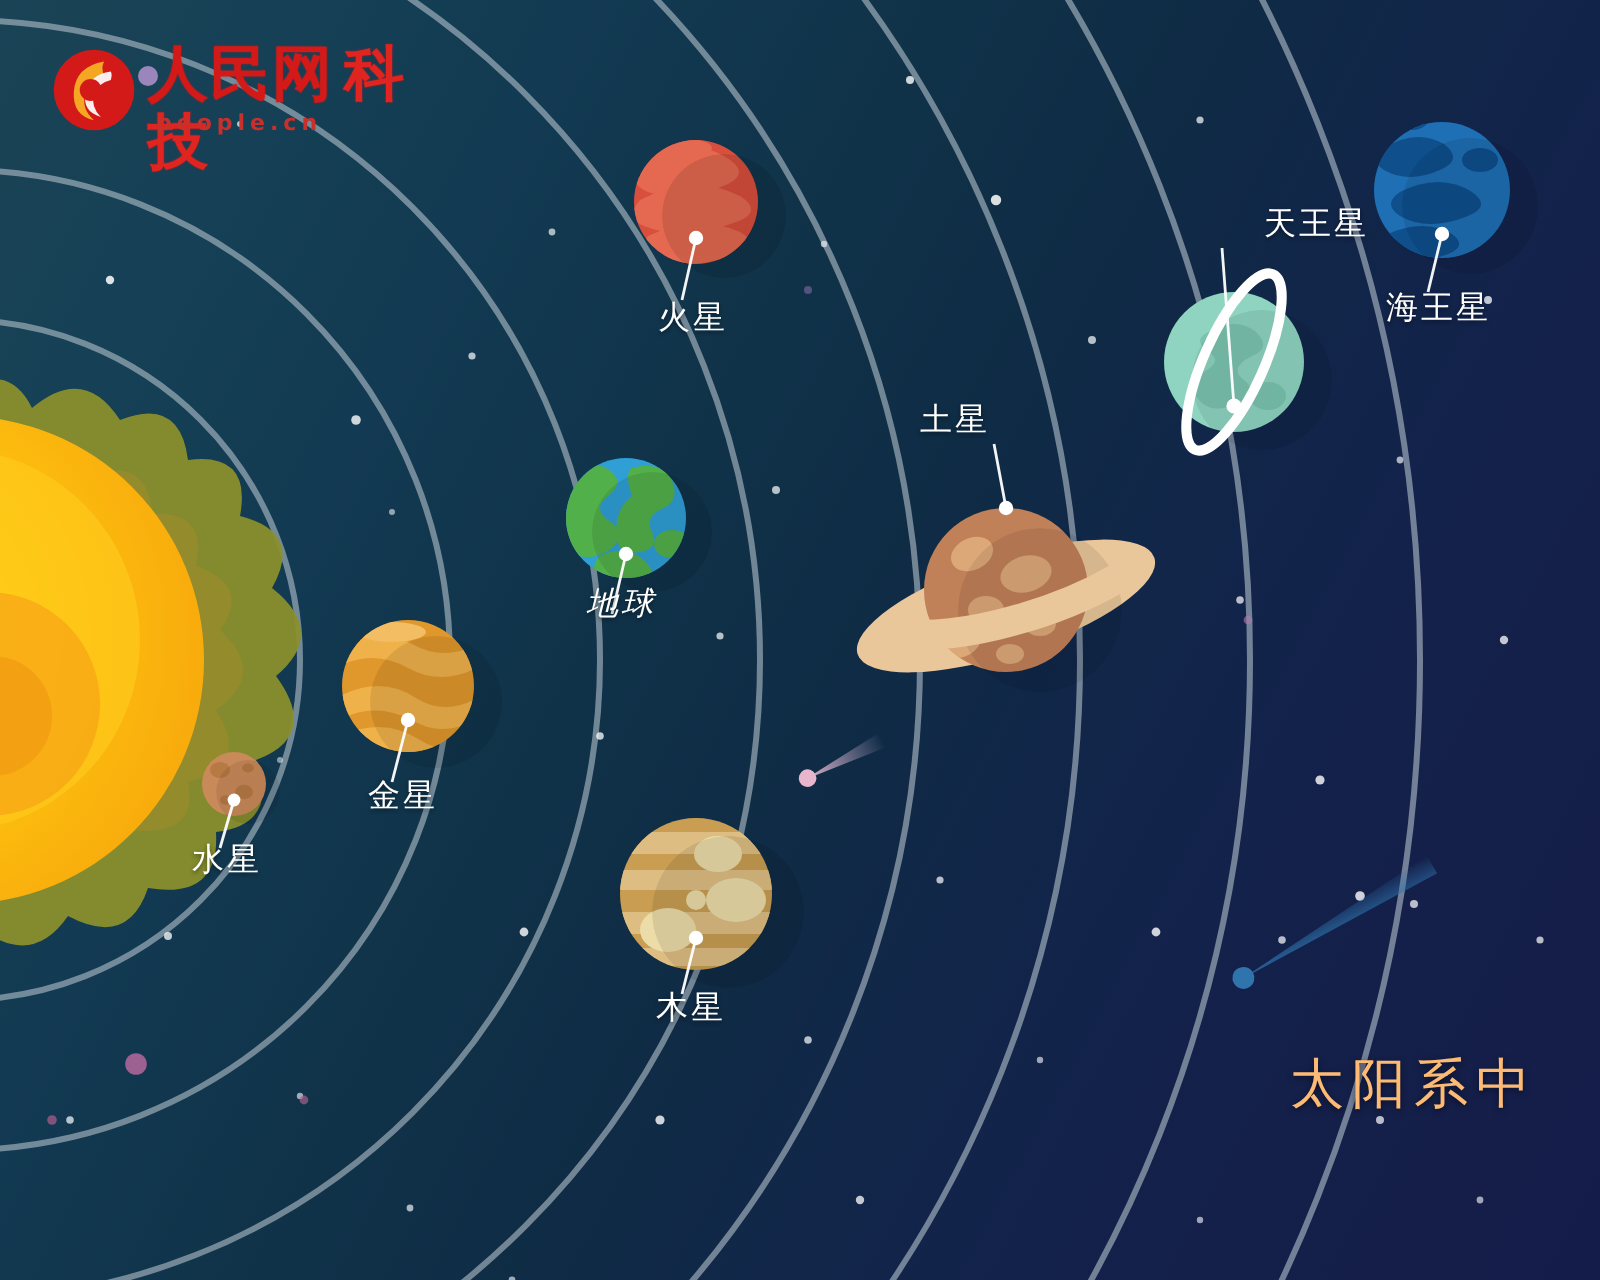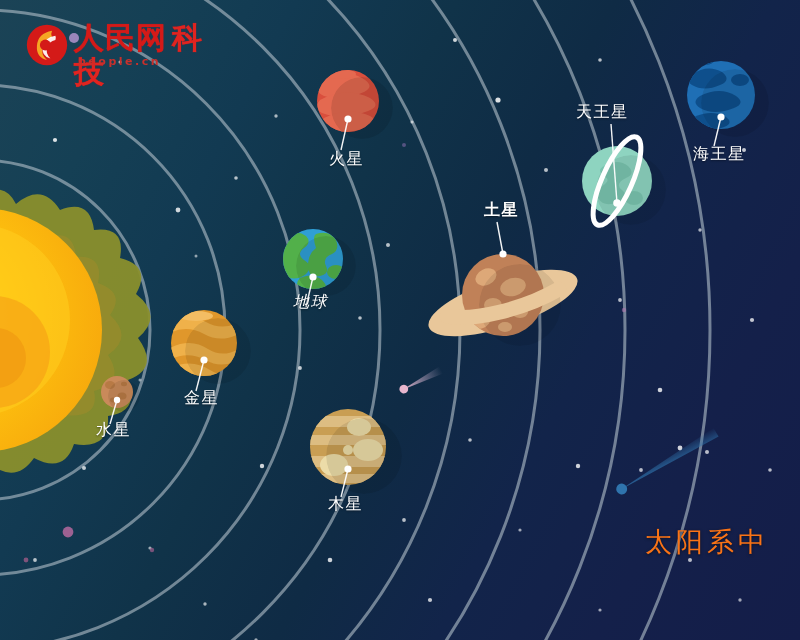--- a/index.html
+++ b/index.html
@@ -11,21 +11,21 @@
   #stage{position:relative;width:800px;height:640px;overflow:hidden;}
   #bg{position:absolute;inset:0;
       background:linear-gradient(118deg,#1b4356 0%,#154055 14%,#123a52 26%,#103349 40%,#0f2b45 54%,#12244a 68%,#14204a 82%,#141d49 100%);}
   #sky{position:absolute;inset:0;}
   .lbl{
     position:absolute;color:#ffffff;font-size:16px;letter-spacing:1.5px;
     white-space:nowrap;text-shadow:0 1px 2px rgba(0,0,0,.45);
     font-family:"Liberation Sans","DejaVu Sans",sans-serif;
   }
   .cap{
-    position:absolute;color:#f97316;font-size:27px;letter-spacing:4px;
+    position:absolute;color:#fdba74;font-size:27px;letter-spacing:4px;
     white-space:nowrap;font-family:"Liberation Sans","DejaVu Sans",sans-serif;
     text-shadow:0 1px 3px rgba(0,0,0,.5);
   }
   #logo{position:absolute;left:26px;top:22px;width:200px;height:48px;}
   #logo .mark{position:absolute;left:0;top:2px;width:42px;height:42px;}
   #logo .cn{
     position:absolute;left:48px;top:-1px;font-size:30px;font-weight:bold;
     color:#d41a18;letter-spacing:1px;line-height:34px;
     font-family:"DejaVu Sans","Liberation Sans",sans-serif;
     text-shadow:0 0 1px #d41a18;
@@ -302,19 +302,19 @@
       <span>人民网</span><span class="tech">科技</span>
     </div>
     <div class="dom">people.cn</div>
   </div>
 
   <div class="lbl" style="left:96px;top:420px;">水星</div>
   <div class="lbl" style="left:184px;top:388px;">金星</div>
   <div class="lbl" style="left:293px;top:292px;font-style:italic;">地球</div>
   <div class="lbl" style="left:329px;top:149px;text-align:center;">火星</div>
   <div class="lbl" style="left:328px;top:494px;">木星</div>
-  <div class="lbl" style="left:484px;top:200px;font-weight:bold;">土星</div>
-  <div class="lbl" style="left:576px;top:102px;">天王星</div>
+  <div class="lbl" style="left:460px;top:200px;">土星</div>
+  <div class="lbl" style="left:588px;top:102px;padding-left:44px;">天王星</div>
   <div class="lbl" style="left:693px;top:144px;">海王星</div>
 
   <div class="cap" style="left:645px;top:524px;">太阳系中</div>
 
 </div>
 
 </body></html>

